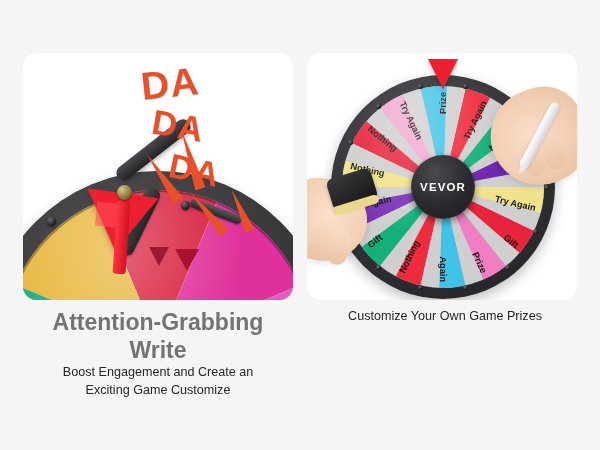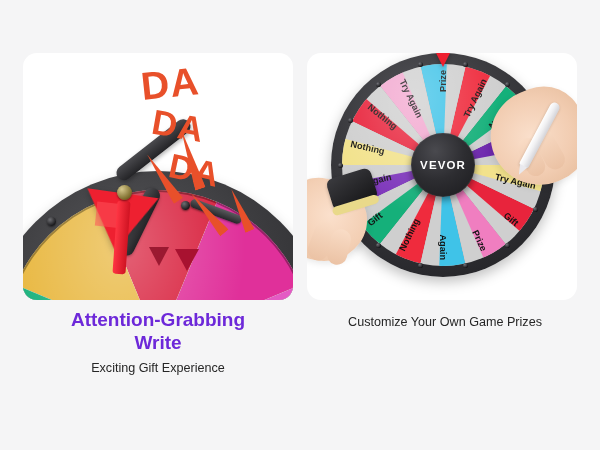--- a/index.html
+++ b/index.html
@@ -161,21 +161,21 @@
     line-height:1;
     white-space:nowrap;
   }
   .da1 { left:118px; top:11px; font-size:39px; transform:rotate(-6deg); }
   .da2 { left:129px; top:55px; font-size:35px; transform:rotate(10deg); }
   .da3 { left:146px; top:100px; font-size:34px; transform:rotate(12deg); }
 
   
   .rwheel-wrap {
     position:absolute;
-    left:24px; top:0;
+    left:24px; top:22px;
     width:224px; height:224px;
   }
   .rwheel-rim {
     position:absolute; inset:0; border-radius:50%;
     background:radial-gradient(circle at 40% 26%, #55555a 0%, #3a3a3e 40%, #2b2b2f 72%, #1d1d20 100%);
     box-shadow:0 5px 13px rgba(0,0,0,.25);
   }
   .rwheel-face {
     position:absolute; left:11px; top:11px;
     width:202px; height:202px;
@@ -292,31 +292,31 @@
     content:""; position:absolute; left:-2px; bottom:-4px;
     width:48px; height:9px; border-radius:5px;
     background:#e9d98a;
   }
 
   
   .caption { position:absolute; text-align:center; }
   .cap-left  { left:10px;  top:308px; width:296px; }
   .cap-right { left:300px; top:308px; width:290px; }
   .cap-title {
-    color:#6d28d9;
+    color:#737373;
     font-weight:bold;
-    font-size:19px;
+    font-size:23px;
     line-height:1.22;
     font-family:"Liberation Sans", sans-serif;
   }
   .cap-sub {
     color:#262626;
     font-size:12.6px;
     line-height:1.42;
-    margin-top:6px;
+    margin-top:0;
     font-family:"Liberation Sans", sans-serif;
   }
 </style>
 </head>
 <body>
 
 <div class="stage">
 
   <div class="card left">
     <div class="photo">
@@ -457,21 +457,22 @@
       <div class="eraser"></div>
     </div>
   </div>
 
   <div class="caption cap-left">
     <div class="cap-title">
       <div>Attention-Grabbing</div>
       <div>Write</div>
     </div>
     <div class="cap-sub">
-      <div>Exciting Gift Experience</div>
+      <div>Boost Engagement and Create an</div>
+      <div>Exciting Game Customize</div>
     </div>
   </div>
 
   <div class="caption cap-right">
     <div class="cap-sub">
       <div>Customize Your Own Game Prizes</div>
     </div>
   </div>
 
 </div>

